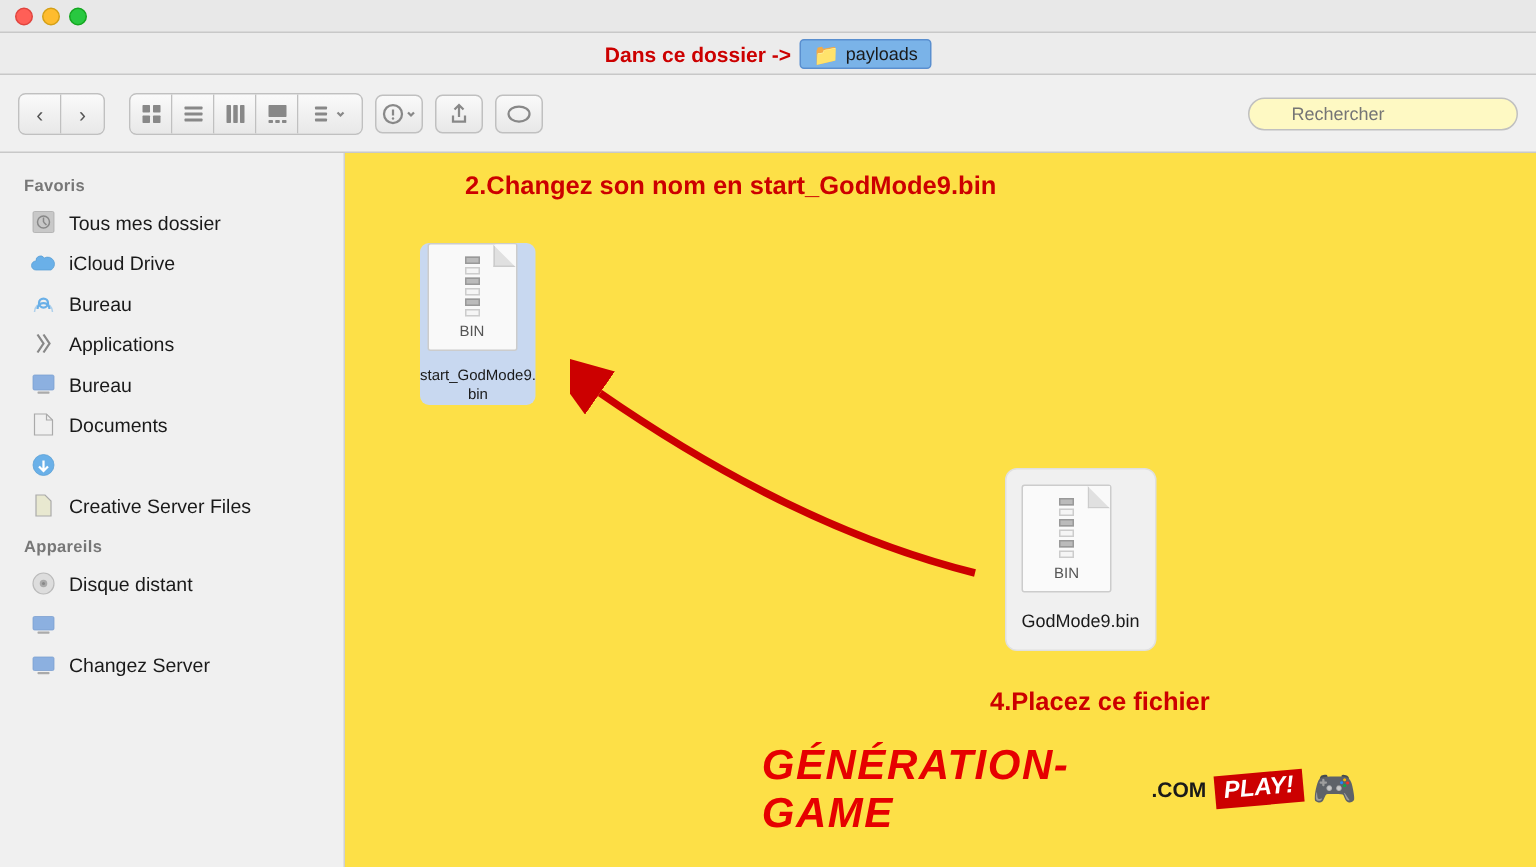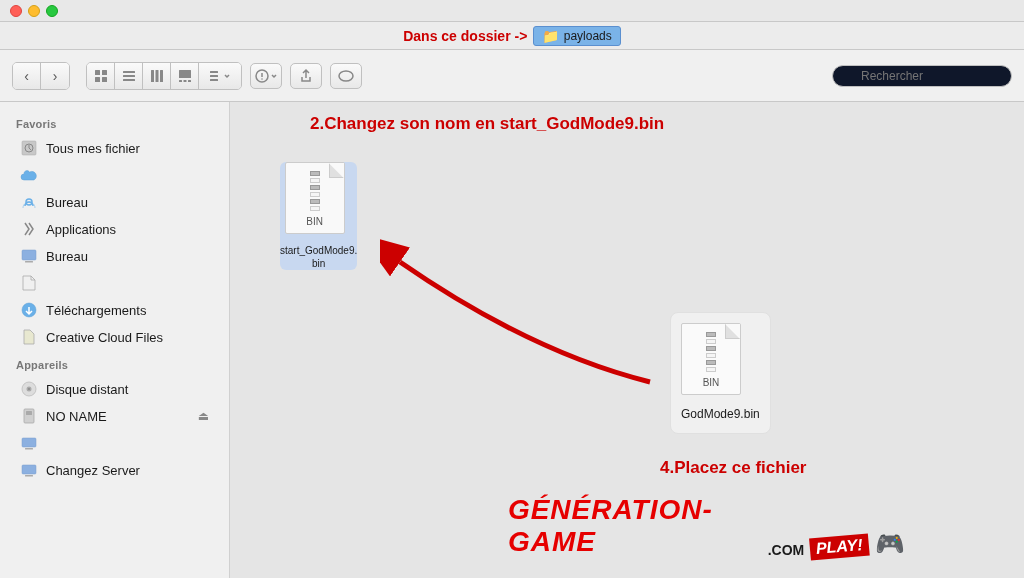--- a/index.html
+++ b/index.html
@@ -131,21 +131,21 @@
       align-items: center;
       justify-content: center;
       font-size: 12px;
       color: #555;
     }
     .search-box {
       width: 180px;
       height: 22px;
       border: 1px solid #c0c0c0;
       border-radius: 12px;
-      background: #0f172a;
+      background: #fef9c3;
       padding: 0 10px 0 28px;
       font-size: 12px;
       color: #888;
       position: relative;
     }
     .search-wrapper {
       position: relative;
       display: flex;
       align-items: center;
     }
@@ -202,21 +202,21 @@
     }
     .sidebar-item-label { flex: 1; }
     .eject-btn {
       color: #888;
       font-size: 12px;
     }
 
     
     .content {
       flex: 1;
-      background: #e5e5e5;
+      background: #fde047;
       position: relative;
       overflow: hidden;
     }
     .instruction-text {
       font-size: 18px;
       font-weight: bold;
       color: #cc0000;
     }
 
     
@@ -288,21 +288,21 @@
       position: absolute;
     }
 
     
     .watermark {
       position: absolute;
       bottom: 20px;
       left: 50%;
       transform: translateX(-30%);
       display: flex;
-      align-items: flex-end;
+      align-items: center;
       gap: 6px;
     }
     .brand-text {
       font-size: 28px;
       font-weight: 900;
       color: #e60000;
       letter-spacing: 1px;
       font-style: italic;
     }
     .brand-com {
@@ -435,29 +435,30 @@
 
       <div class="sidebar-item">
         <span class="sidebar-item-icon">
           <svg width="16" height="16" viewBox="0 0 16 16" fill="none">
             <rect x="1" y="1" width="14" height="14" rx="1" fill="#c8c8c8" stroke="#aaa" stroke-width="0.5"></rect>
             <circle cx="8" cy="8" r="4" fill="none" stroke="#888" stroke-width="1"></circle>
             <line x1="8" y1="5" x2="8" y2="8" stroke="#888" stroke-width="1"></line>
             <line x1="8" y1="8" x2="10" y2="10" stroke="#888" stroke-width="1"></line>
           </svg>
         </span>
-        <span class="sidebar-item-label">Tous mes fichier</span>
+        <span class="sidebar-item-label">Tous mes dossier</span>
       </div>
 
       <div class="sidebar-item">
         <span class="sidebar-item-icon">
           <svg width="18" height="12" viewBox="0 0 18 12" fill="none">
             <path d="M14 11H4a3 3 0 010-6 3 3 0 015.5-2A3 3 0 0114 11z" fill="#6ab0e8" stroke="#5a9fd4" stroke-width="0.5"></path>
           </svg>
         </span>
+        <span class="sidebar-item-label">iCloud Drive</span>
       </div>
 
       <div class="sidebar-item">
         <span class="sidebar-item-icon">
           <svg width="16" height="16" viewBox="0 0 16 16" fill="none">
             <circle cx="8" cy="8" r="3" fill="none" stroke="#6ab0e8" stroke-width="1.5"></circle>
             <path d="M4 12c0-2.2 1.8-4 4-4s4 1.8 4 4" fill="none" stroke="#6ab0e8" stroke-width="1.5"></path>
             <path d="M2 14c0-3.3 2.7-6 6-6s6 2.7 6 6" fill="none" stroke="#6ab0e8" stroke-width="1" opacity="0.5"></path>
           </svg>
         </span>
@@ -484,66 +485,56 @@
         <span class="sidebar-item-label">Bureau</span>
       </div>
 
       <div class="sidebar-item">
         <span class="sidebar-item-icon">
           <svg width="14" height="16" viewBox="0 0 14 16" fill="none">
             <path d="M1 1h8l4 4v10H1z" fill="#f0f0f0" stroke="#aaa" stroke-width="0.8"></path>
             <path d="M9 1v4h4" fill="none" stroke="#aaa" stroke-width="0.8"></path>
           </svg>
         </span>
+        <span class="sidebar-item-label">Documents</span>
       </div>
 
       <div class="sidebar-item">
         <span class="sidebar-item-icon">
           <svg width="16" height="16" viewBox="0 0 16 16" fill="none">
             <circle cx="8" cy="8" r="7" fill="#6ab0e8" stroke="#5a9fd4" stroke-width="0.5"></circle>
             <path d="M8 5v6M5 9l3 3 3-3" stroke="#fff" stroke-width="1.5" fill="none"></path>
           </svg>
         </span>
-        <span class="sidebar-item-label">Téléchargements</span>
       </div>
 
       <div class="sidebar-item">
         <span class="sidebar-item-icon">
           <svg width="14" height="16" viewBox="0 0 14 16" fill="none">
             <path d="M2 1h6l4 4v10H2z" fill="#e8e8d0" stroke="#aaa" stroke-width="0.8"></path>
           </svg>
         </span>
-        <span class="sidebar-item-label">Creative Cloud Files</span>
+        <span class="sidebar-item-label">Creative Server Files</span>
       </div>
     </div>
 
     <div>
       <div class="sidebar-section-label">Appareils</div>
 
       <div class="sidebar-item">
         <span class="sidebar-item-icon">
           <svg width="16" height="16" viewBox="0 0 16 16" fill="none">
             <circle cx="8" cy="8" r="7" fill="#ddd" stroke="#bbb" stroke-width="0.8"></circle>
             <circle cx="8" cy="8" r="2.5" fill="#aaa"></circle>
             <circle cx="8" cy="8" r="1" fill="#888"></circle>
           </svg>
         </span>
         <span class="sidebar-item-label">Disque distant</span>
       </div>
 
-      <div class="sidebar-item">
-        <span class="sidebar-item-icon">
-          <svg width="14" height="16" viewBox="0 0 14 16" fill="none">
-            <rect x="2" y="1" width="10" height="14" rx="1" fill="#d0d0d0" stroke="#aaa" stroke-width="0.8"></rect>
-            <rect x="4" y="3" width="6" height="4" rx="0.5" fill="#aaa"></rect>
-          </svg>
-        </span>
-        <span class="sidebar-item-label">NO NAME</span>
-        <span class="eject-btn">⏏</span>
-      </div>
     </div>
 
     <div>
 
       <div class="sidebar-item">
         <span class="sidebar-item-icon">
           <svg width="16" height="16" viewBox="0 0 16 16" fill="none">
             <rect x="1" y="3" width="14" height="9" rx="1" fill="#8cb0e0" stroke="#7a9ecf" stroke-width="0.5"></rect>
             <rect x="4" y="13" width="8" height="1.5" rx="0.5" fill="#aaa"></rect>
           </svg>

